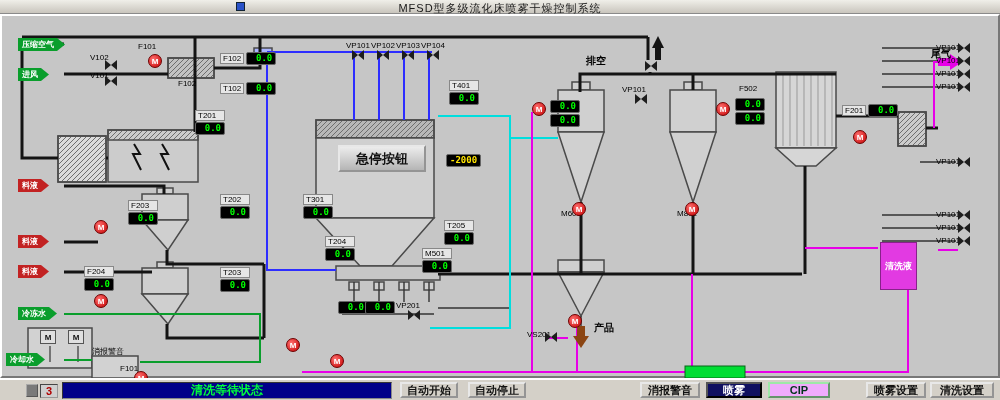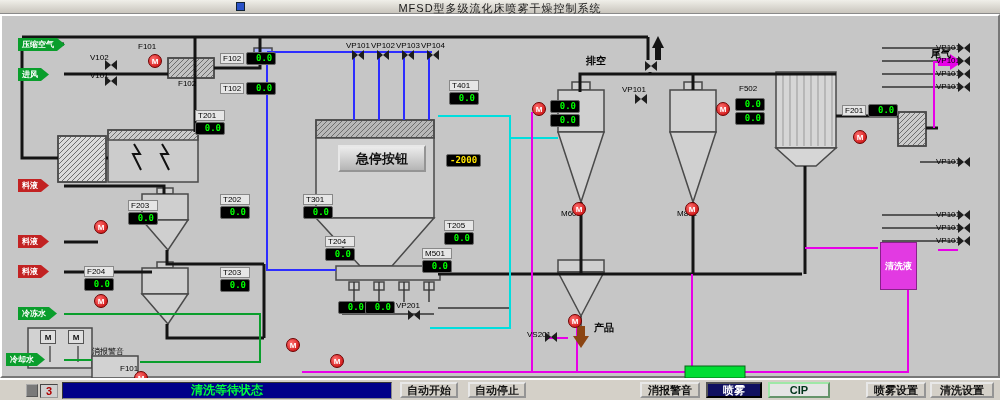--- a/index.html
+++ b/index.html
@@ -81,21 +81,21 @@
   .counter{position:absolute;left:40px;top:4px;width:18px;height:14px;background:#cfcfcf;
     border:1px inset #999;color:#b00000;font-weight:bold;font-size:11px;
     text-align:center;line-height:13px}
   #status-bar{position:absolute;left:62px;top:2px;width:330px;height:17px;
     background:#000089;border:1px inset #888;color:#00ff3c;font-weight:bold;
     font-size:12px;line-height:15px;text-align:center}
   .fbtn{position:absolute;top:2px;height:16px;border:2px outset #e8e8e8;background:#d4d0c8;
     font-family:inherit;font-size:11px;font-weight:bold;color:#111;text-align:center;
     line-height:13px;cursor:pointer;white-space:nowrap;padding:0}
   .fbtn.dark{background:#101060;color:#fff;border-color:#555}
-  .fbtn.green{background:#e5e5e5;color:#00331a;border-color:#9fe8a8}
+  .fbtn.green{background:#f0abfc;color:#00331a;border-color:#9fe8a8}
 </style>
 </head>
 <body>
 
 <div id="app">
 
   <div id="titlebar">
     <span class="app-icon"></span>
     <span class="title">MFSD型多级流化床喷雾干燥控制系统</span>
   </div>

